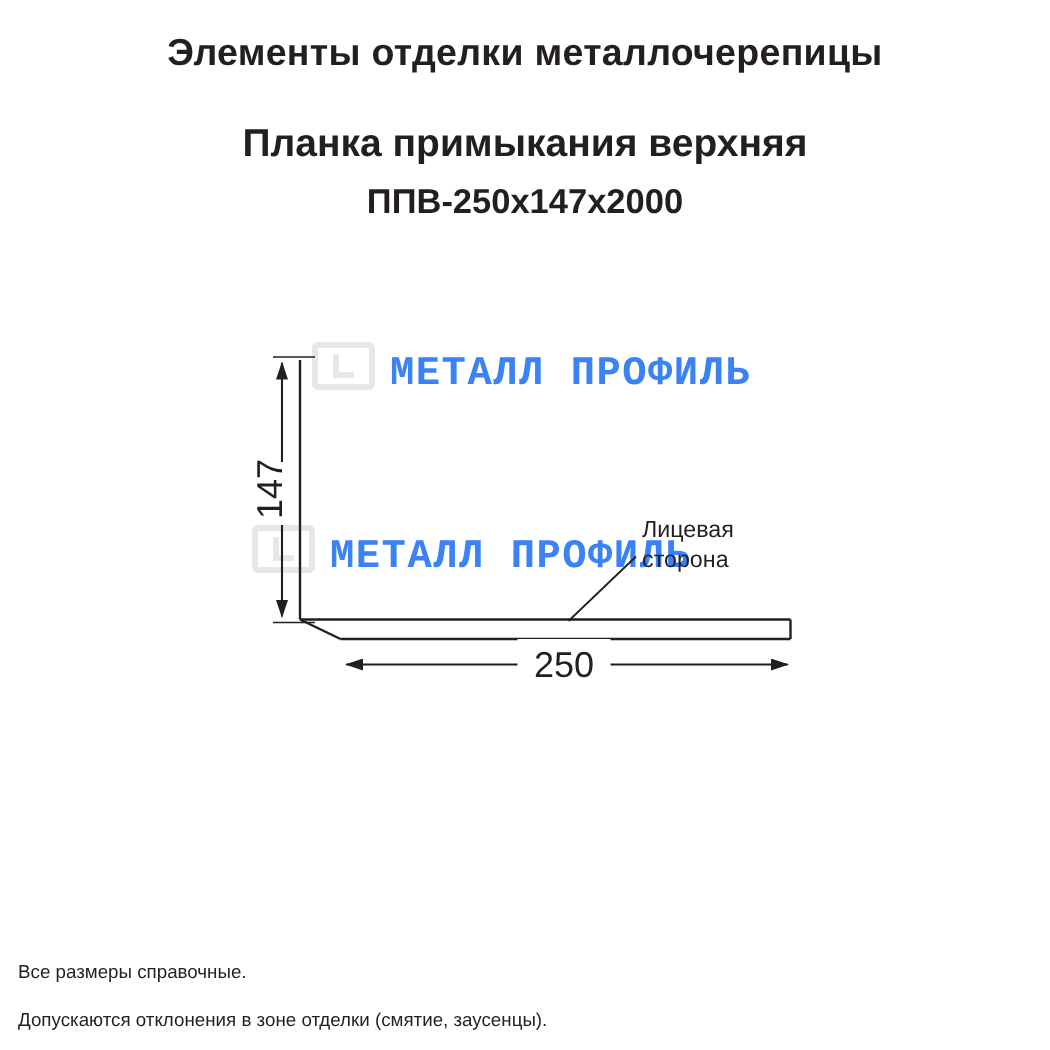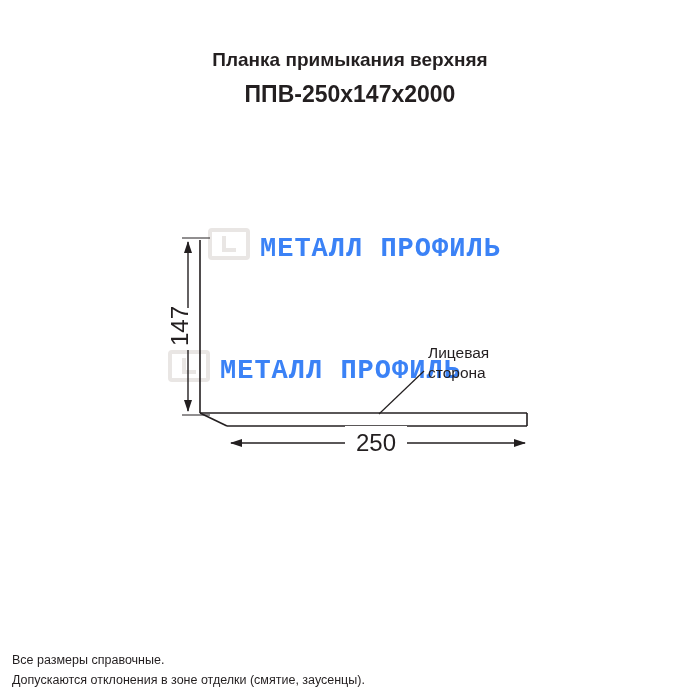--- a/index.html
+++ b/index.html
@@ -26,21 +26,21 @@
     width: 700px;
     text-align: center;
   }
   .title-main {
     font-size: 25px;
     font-weight: bold;
     letter-spacing: 0.2px;
     line-height: 1.25;
   }
   .title-sub {
-    font-size: 19px;
+    font-size: 26px;
     font-weight: bold;
     margin-top: 28px;
     line-height: 1.3;
   }
   .title-code {
     font-size: 23px;
     font-weight: bold;
     margin-top: 7px;
     line-height: 1.3;
   }
@@ -91,39 +91,40 @@
   .wm1 { top: 38px; left: 208px; }
   .wm2 { top: 160px; left: 168px; }
   .footer {
     position: absolute;
     left: 12px;
     bottom: 10px;
     font-size: 12.5px;
     line-height: 1.55;
     color: #231f20;
   }
-  .footer div { white-space: nowrap; }
+  .footer div { white-space: nowrap; margin-top: 12px; }
   svg { display: block; }
   .dim-text {
     font-family: "Liberation Sans", sans-serif;
     font-size: 24px;
     fill: #231f20;
   }
   .lbl-text {
     font-family: "Liberation Sans", sans-serif;
     font-size: 15.5px;
     fill: #231f20;
   }
 </style>
 </head>
 <body>
 
 <div class="page">
 
   <div class="titles">
+    <div class="title-main">Элементы отделки металлочерепицы</div>
     <div class="title-sub">Планка примыкания верхняя</div>
     <div class="title-code">ППВ-250х147х2000</div>
   </div>
 
   <div class="watermarks">
     <div class="wm wm1"><span class="wm-box"></span><span>МЕТАЛЛ ПРОФИЛЬ</span></div>
     <div class="wm wm2"><span class="wm-box"></span><span>МЕТАЛЛ ПРОФИЛЬ</span></div>
   </div>
 
   <div class="drawing">

